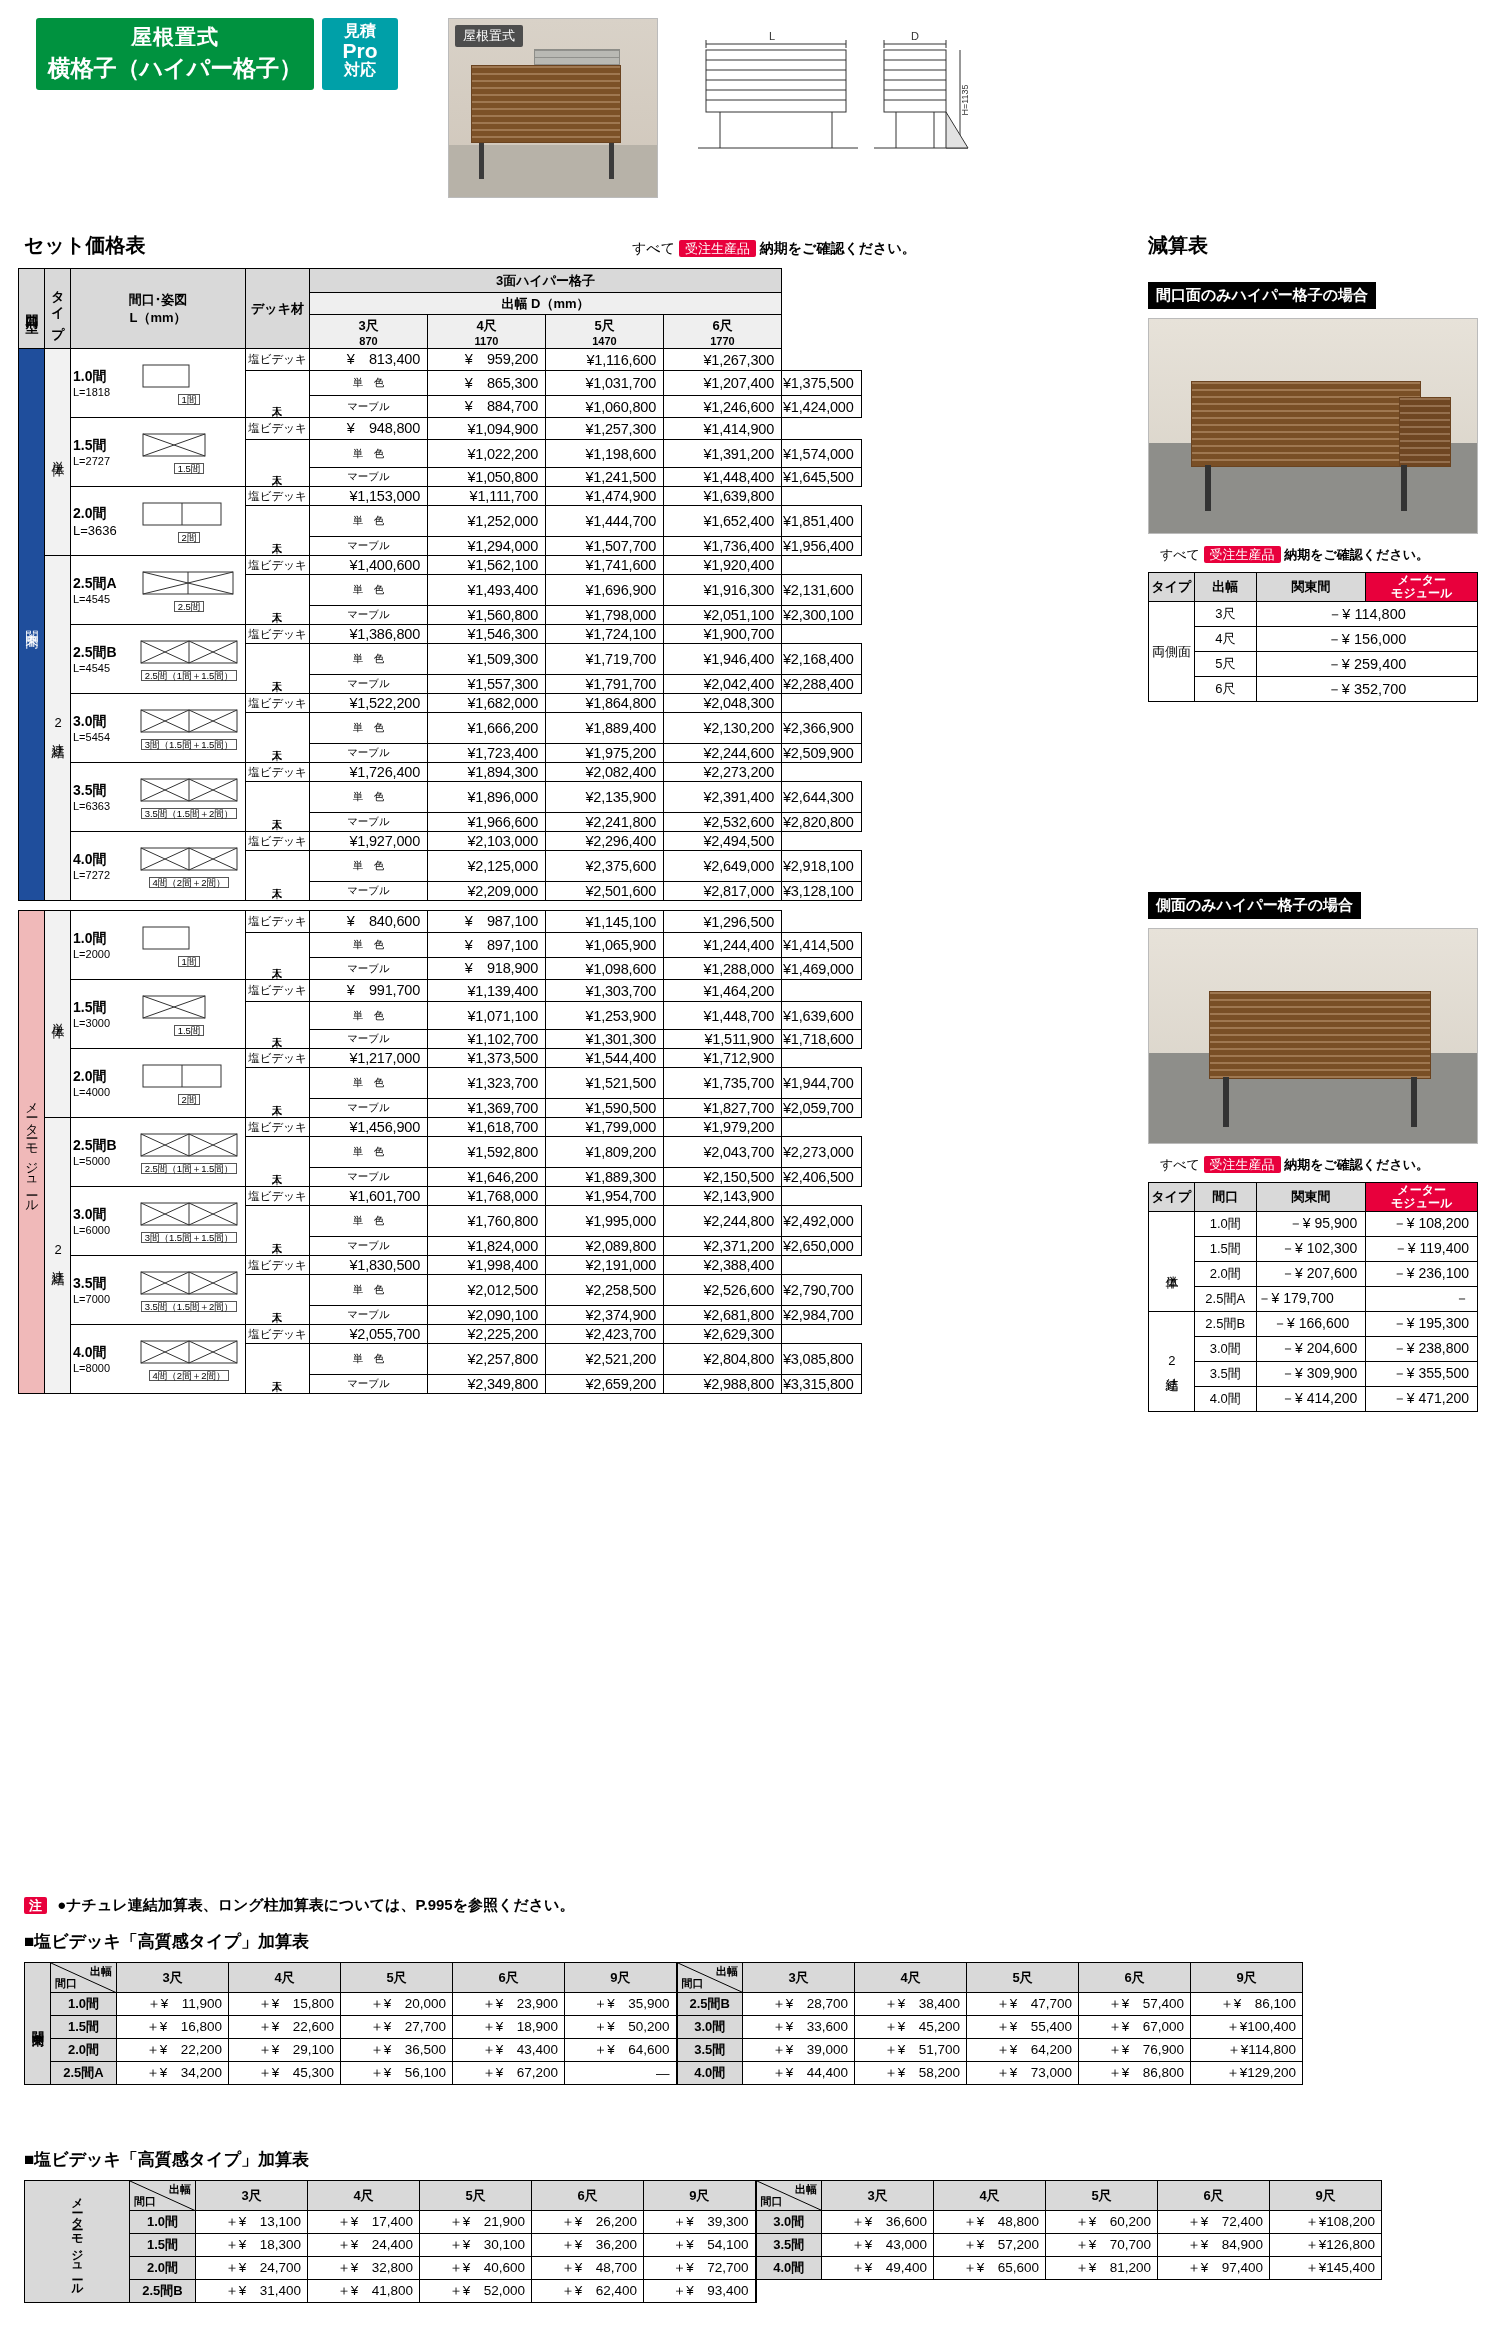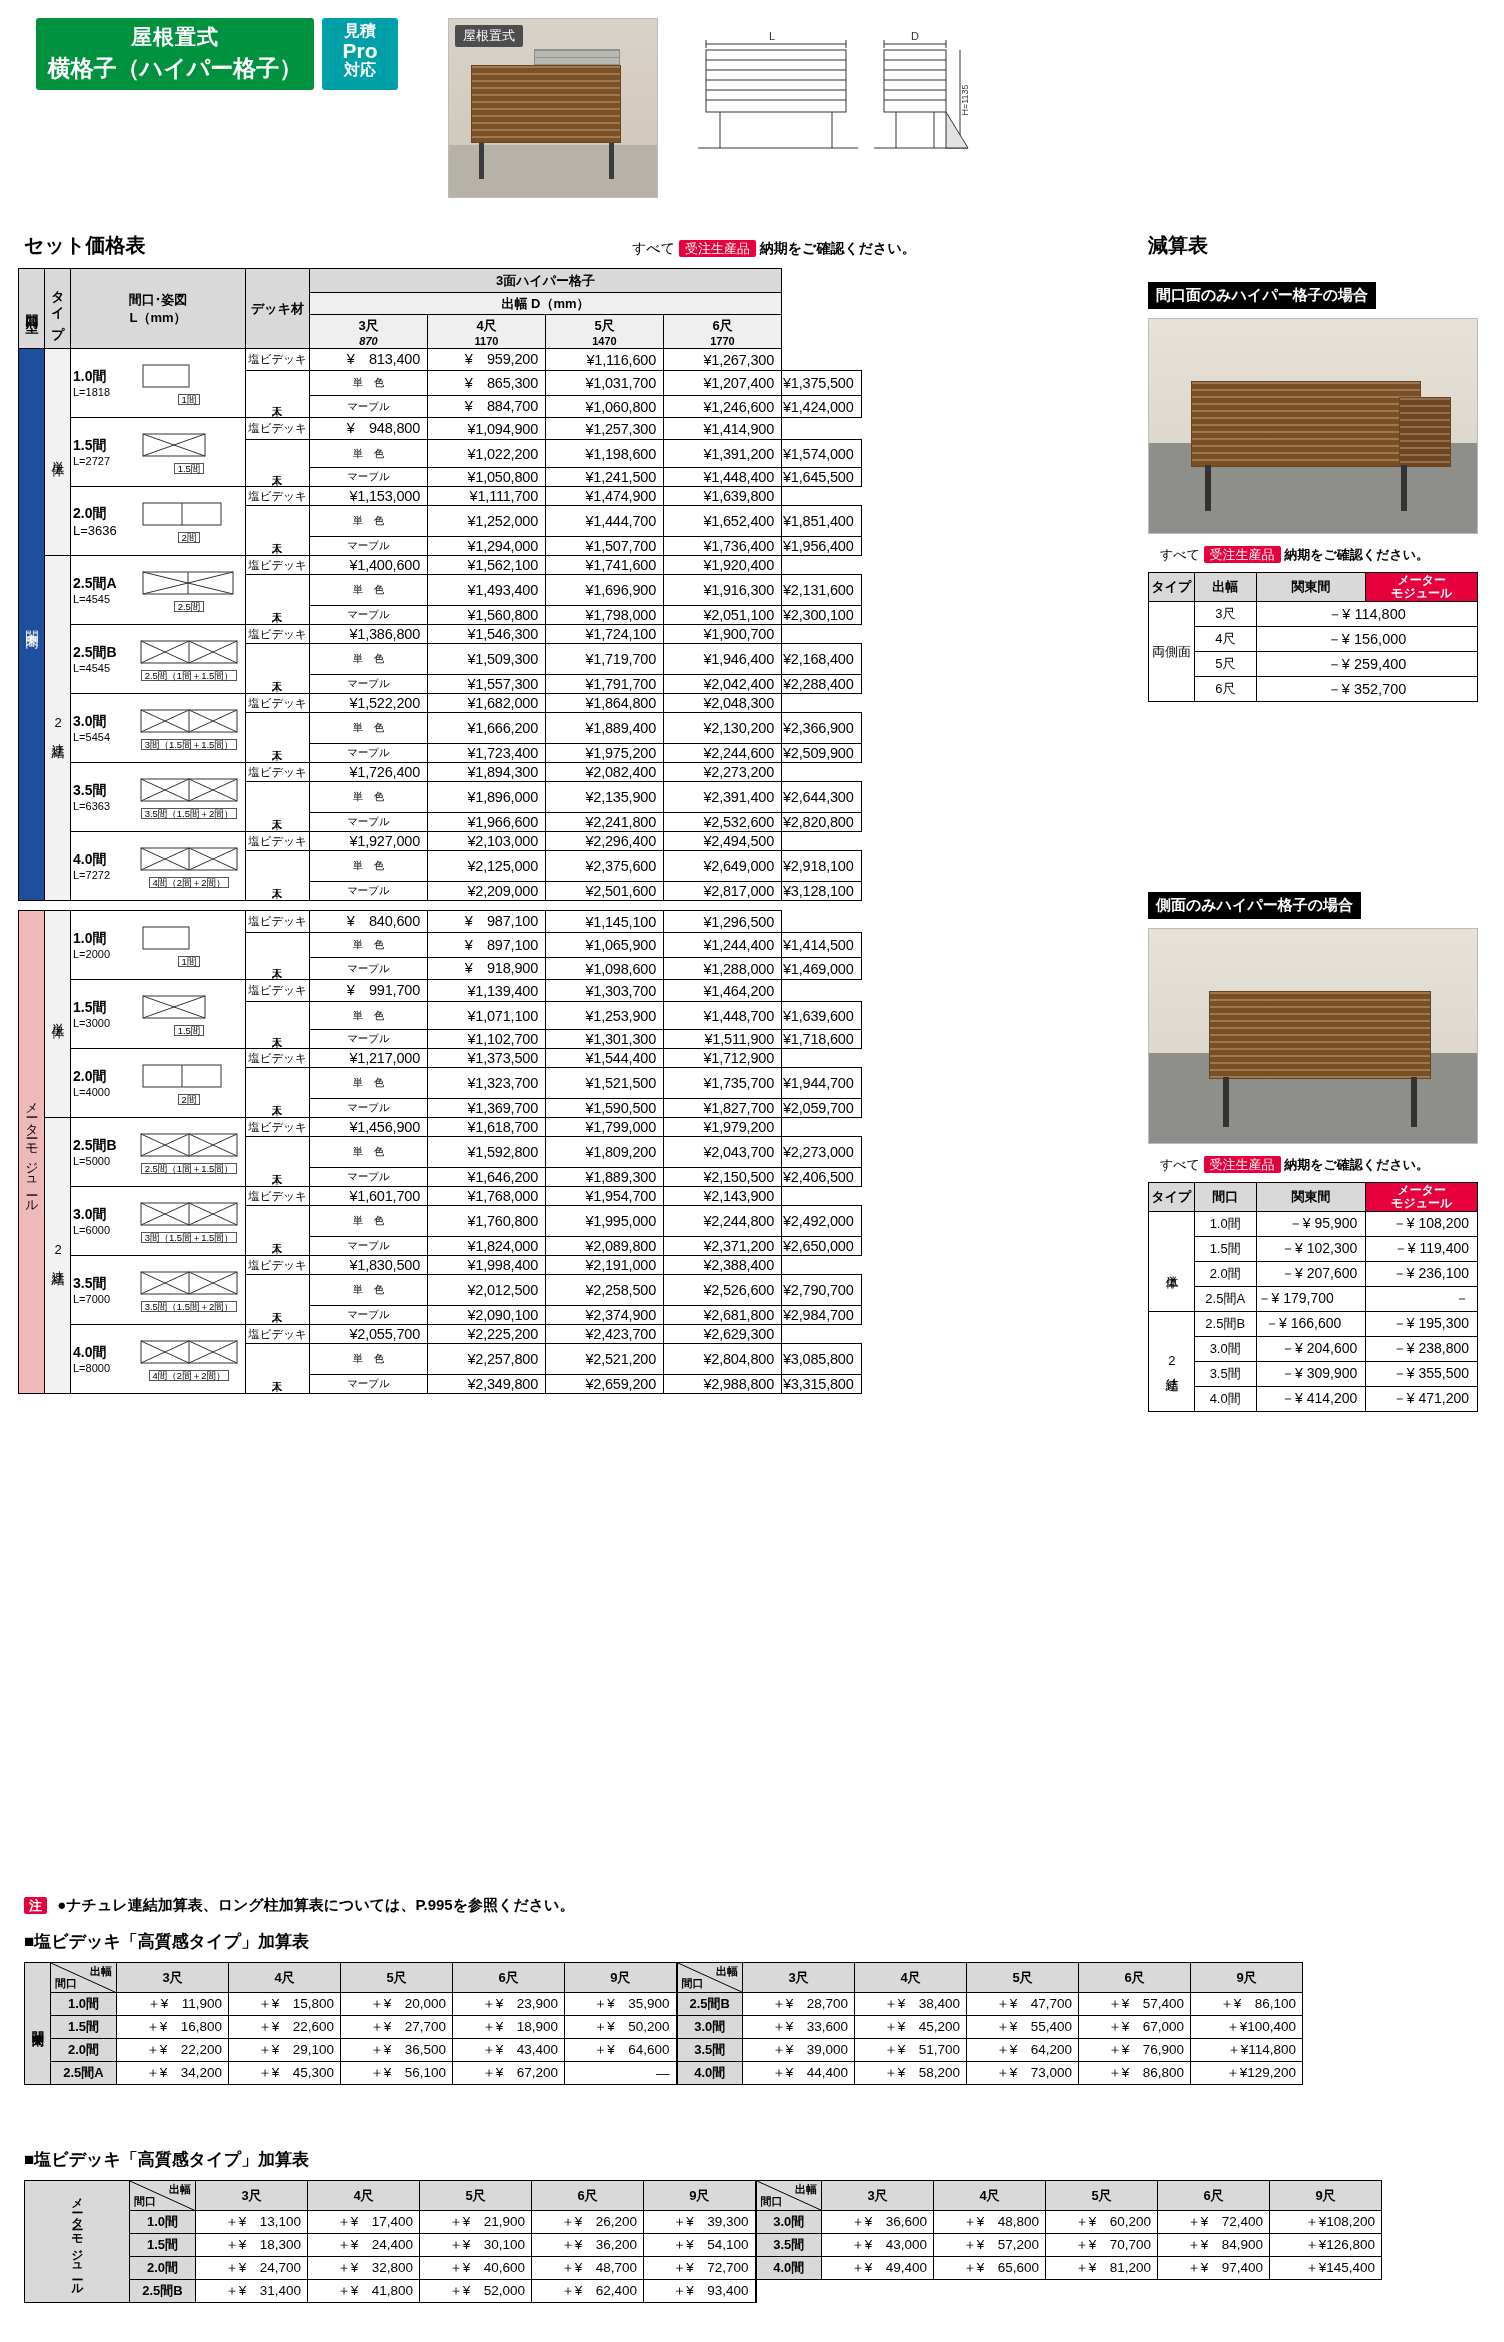--- a/index.html
+++ b/index.html
@@ -178,21 +178,21 @@
           </td>
           <td class="hdr" rowspan="3" style="width:64px;"><span>デッキ材</span></td>
           <td class="hdr" colspan="4" style="height:24px;"><span>3面ハイパー格子</span></td>
         </tr>
         <tr>
           <td class="hdr2" colspan="4" style="height:22px;"><span>出幅 D（mm）</span></td>
         </tr>
         <tr>
           <td class="hdr2" style="width:118px;height:34px;">
             <div>3尺</div>
-            <div style="font-size:11px;font-style:italic;">870</div>
+            <div style="font-size:11px;">870</div>
           </td>
           <td class="hdr2" style="width:118px;height:34px;">
             <div>4尺</div>
             <div style="font-size:11px;">1170</div>
           </td>
           <td class="hdr2" style="width:118px;height:34px;">
             <div>5尺</div>
             <div style="font-size:11px;">1470</div>
           </td>
           <td class="hdr2" style="width:118px;height:34px;">
@@ -888,21 +888,21 @@
           <td style="text-align:right;padding-right:8px;font-size:14px;">－¥ 236,100</td>
         </tr>
         <tr>
           <td>2.5間A</td>
           <td style="text-align:left;padding-right:8px;font-size:14px;">－¥ 179,700</td>
           <td style="text-align:right;padding-right:8px;font-size:14px;">－</td>
         </tr>
         <tr>
           <td rowspan="4"><span style="writing-mode:vertical-rl;text-orientation:upright;">2連結</span></td>
           <td>2.5間B</td>
-          <td style="text-align:right;padding-right:24px;font-size:14px;">－¥ 166,600</td>
+          <td style="text-align:right;padding-right:16px;font-size:14px;">－¥ 166,600</td>
           <td style="text-align:right;padding-right:8px;font-size:14px;">－¥ 195,300</td>
         </tr>
         <tr>
           <td>3.0間</td>
           <td style="text-align:right;padding-right:8px;font-size:14px;">－¥ 204,600</td>
           <td style="text-align:right;padding-right:8px;font-size:14px;">－¥ 238,800</td>
         </tr>
         <tr>
           <td>3.5間</td>
           <td style="text-align:right;padding-right:8px;font-size:14px;">－¥ 309,900</td>

